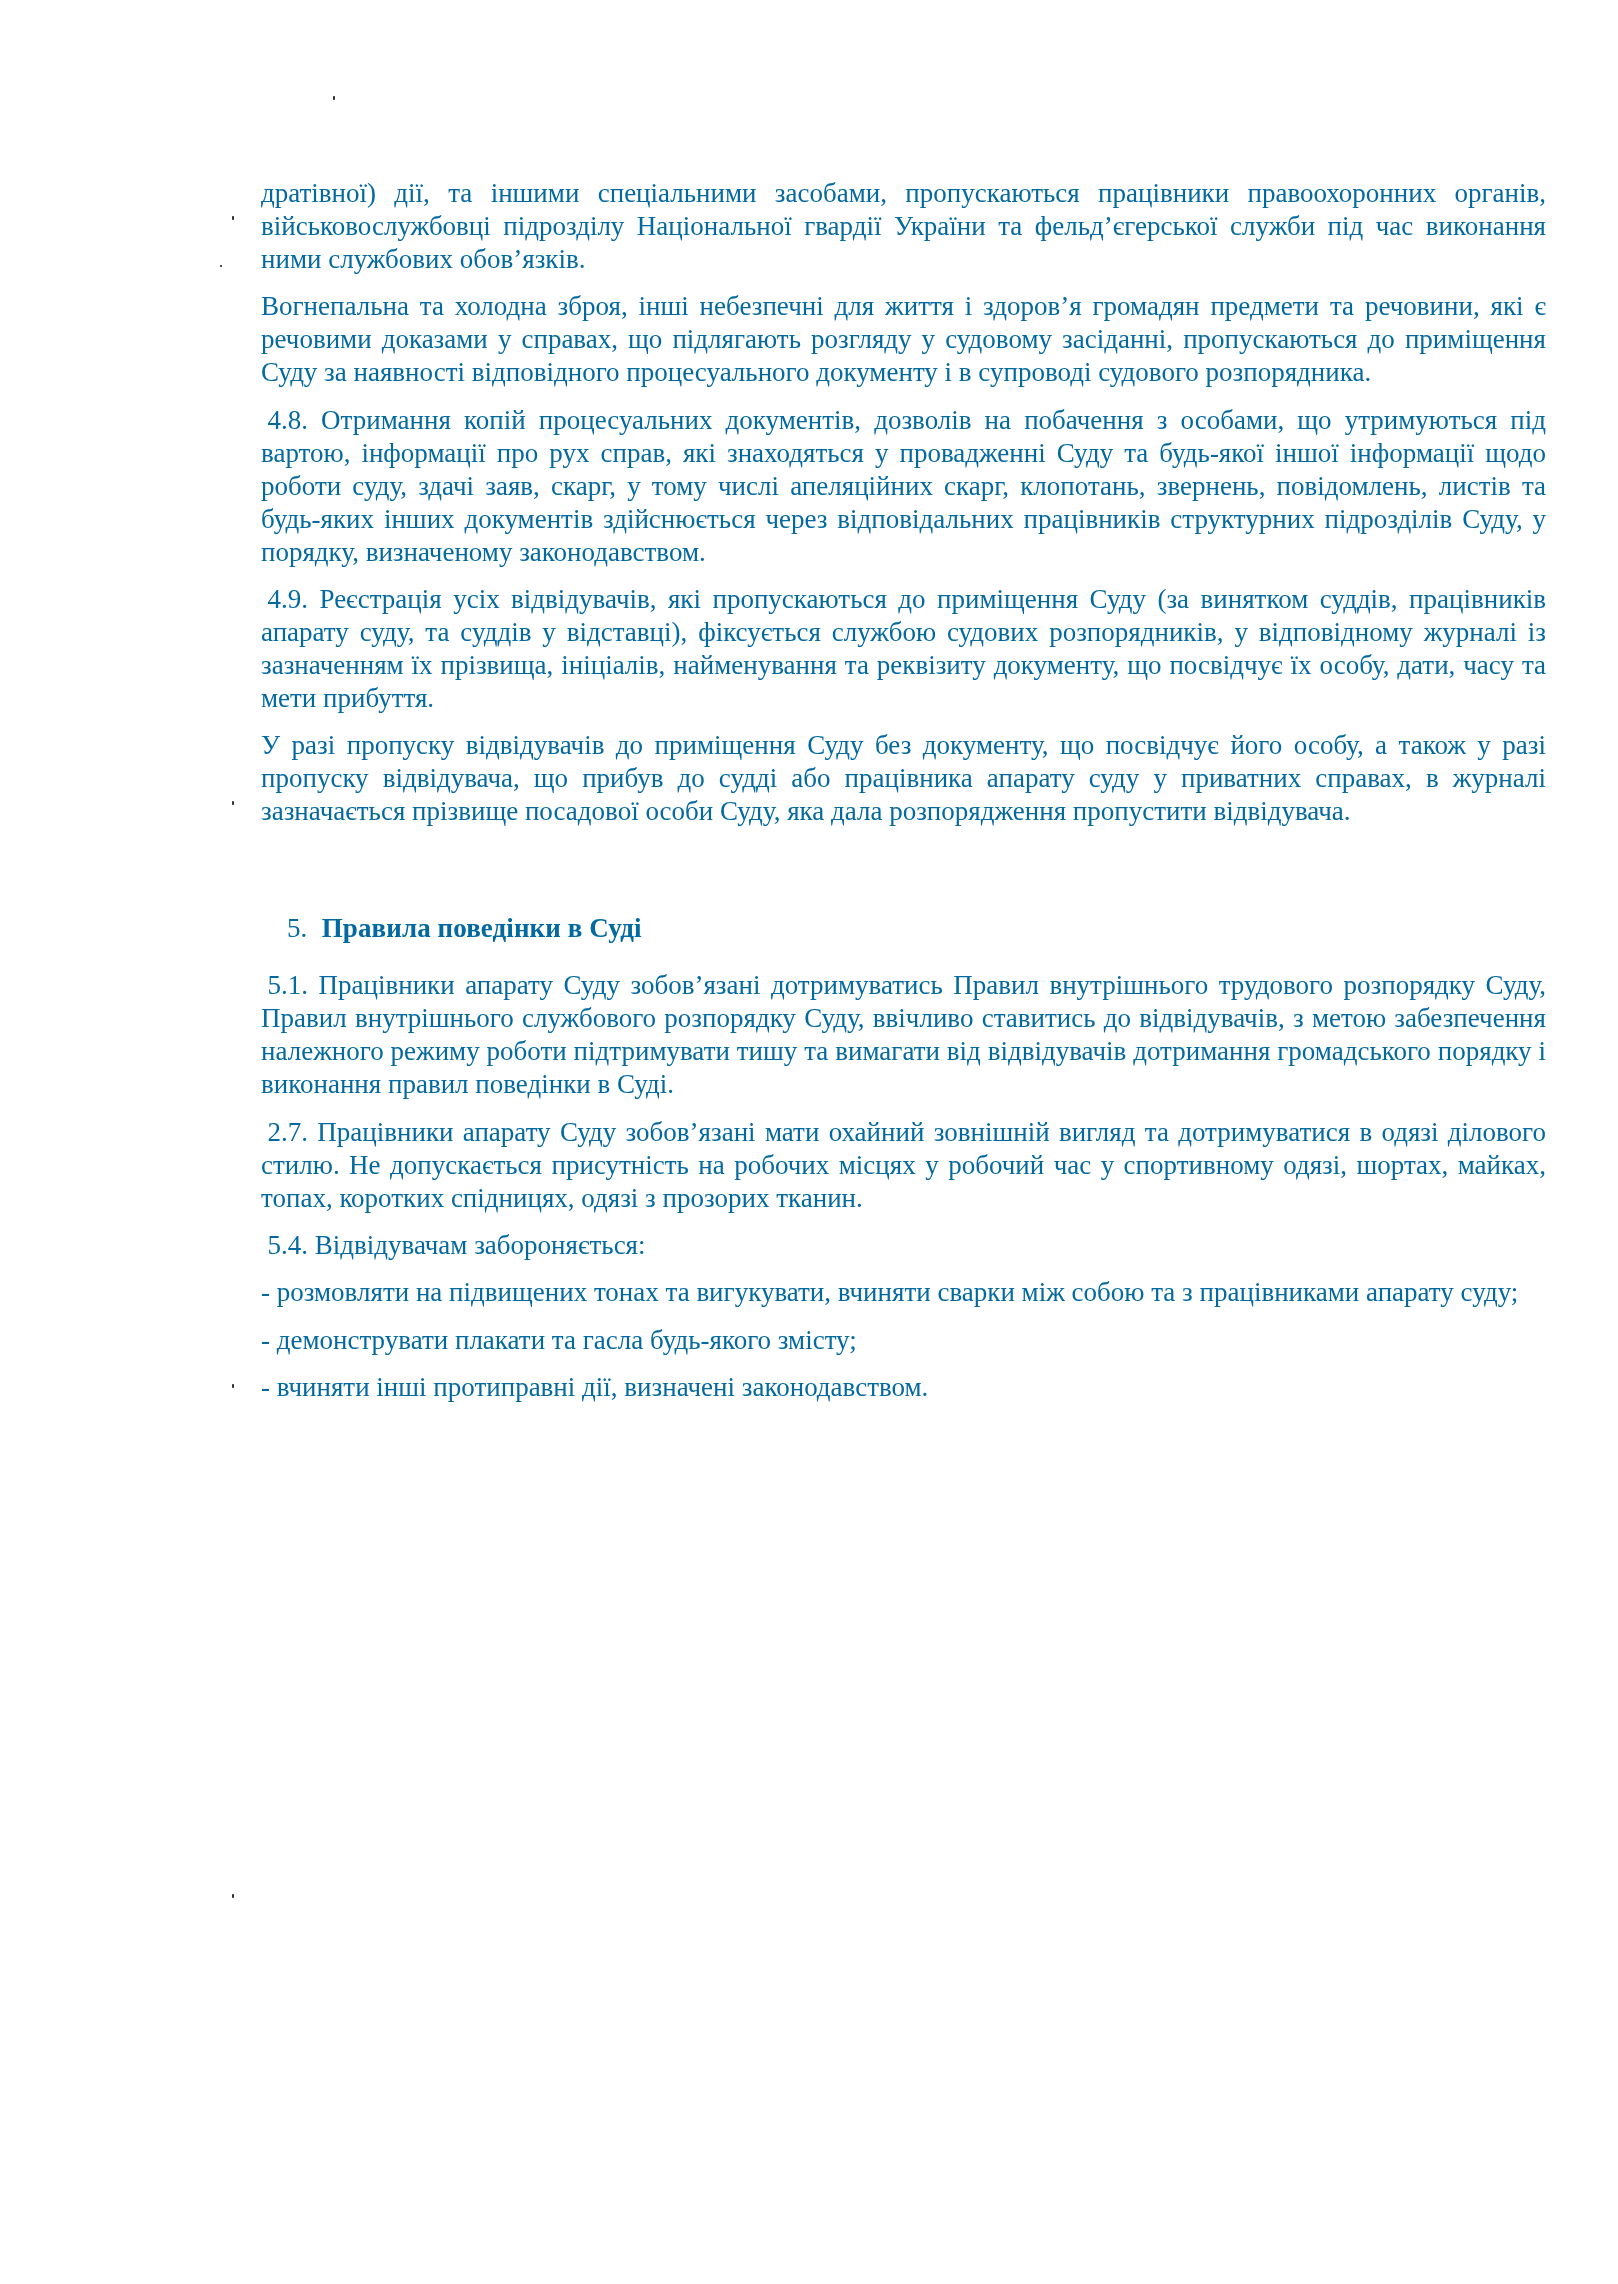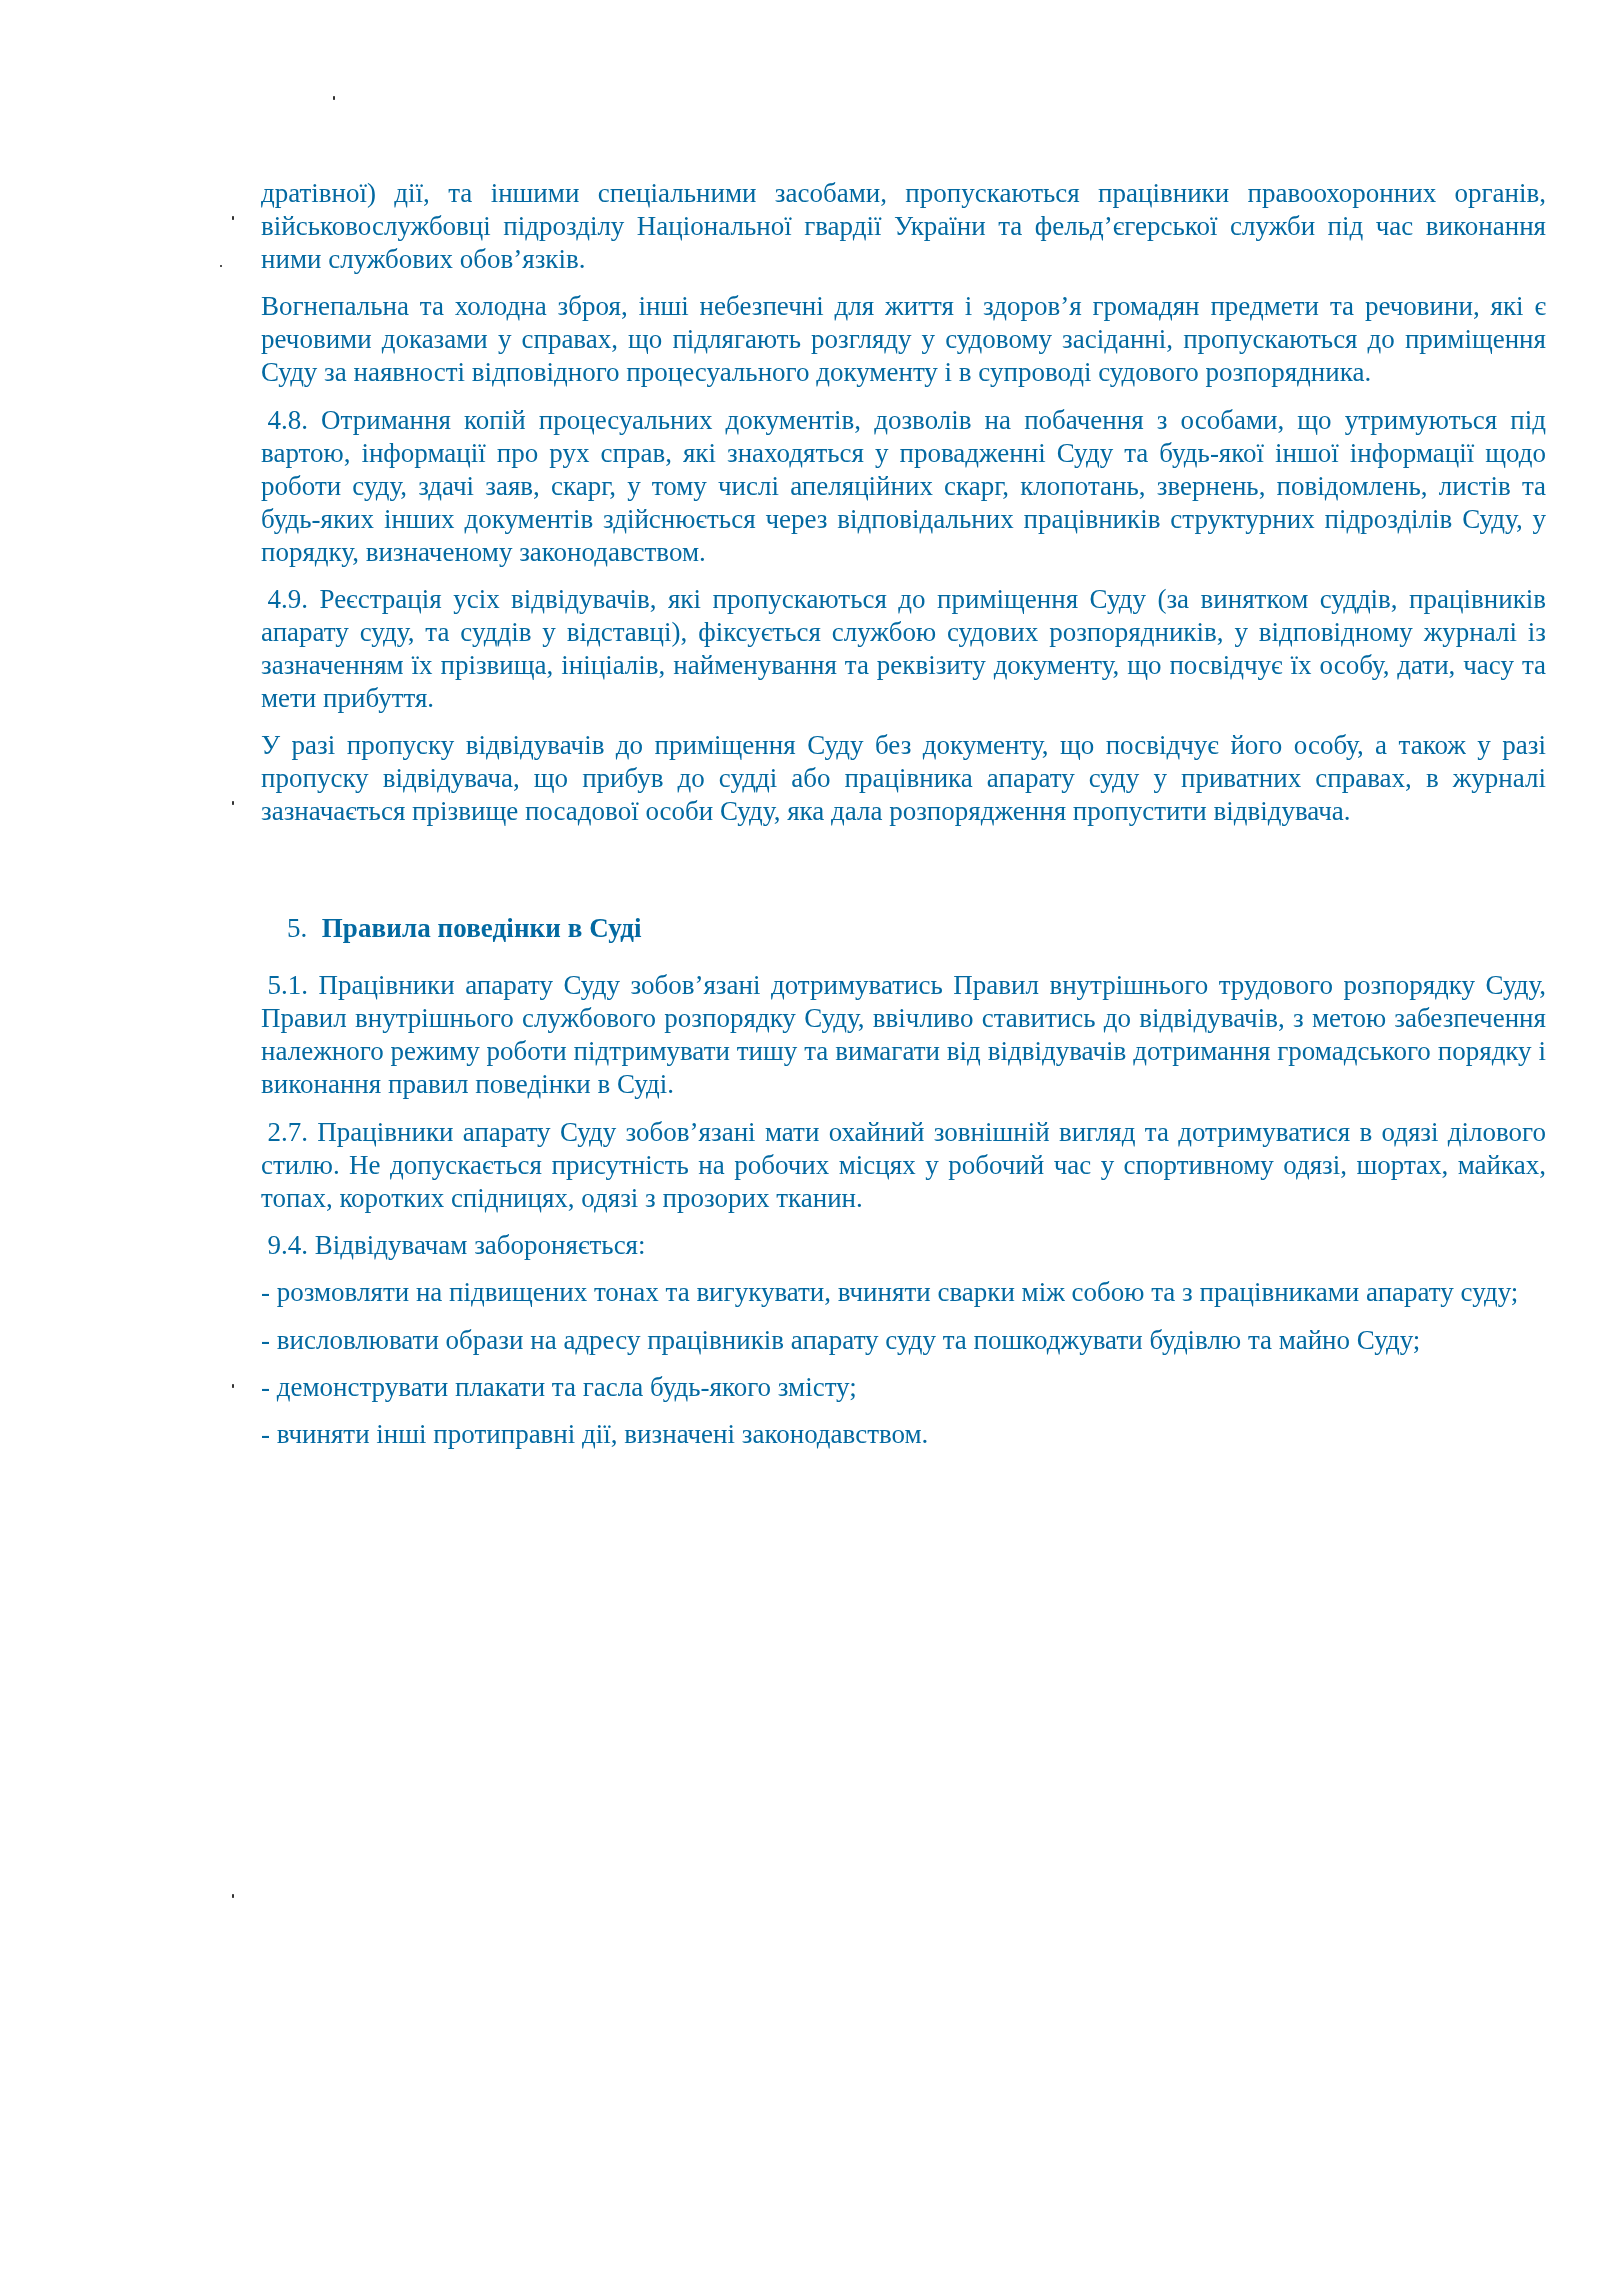--- a/index.html
+++ b/index.html
@@ -72,20 +72,19 @@
   <p class="para">У разі пропуску відвідувачів до приміщення Суду без документу, що посвідчує його особу, а також у разі пропуску відвідувача, що прибув до судді або працівника апарату суду у приватних справах, в журналі зазначається прізвище посадової особи Суду, яка дала розпорядження пропустити відвідувача.</p>
 
   <div class="gap-before-heading"></div>
 
   <h2 class="para heading" style="font-size:27px;">
     <span class="hnum">5.</span><span>Правила поведінки в Суді</span>
   </h2>
 
   <p class="para num">5.1. Працівники апарату Суду зобов’язані дотримуватись Правил внутрішнього трудового розпорядку Суду, Правил внутрішнього службового розпорядку Суду, ввічливо ставитись до відвідувачів, з метою забезпечення належного режиму роботи підтримувати тишу та вимагати від відвідувачів дотримання громадського порядку і виконання правил поведінки в Суді.</p>
   <p class="para num">2.7. Працівники апарату Суду зобов’язані мати охайний зовнішній вигляд та дотримуватися в одязі ділового стилю. Не допускається присутність на робочих місцях у робочий час у спортивному одязі, шортах, майках, топах, коротких спідницях, одязі з прозорих тканин.</p>
-  <p class="para num">9.4. Відвідувачам забороняється:</p>
+  <p class="para num">5.4. Відвідувачам забороняється:</p>
   <p class="para">- розмовляти на підвищених тонах та вигукувати, вчиняти сварки між собою та з працівниками апарату суду;</p>
-  <p class="para">- висловлювати образи на адресу працівників апарату суду та пошкоджувати будівлю та майно Суду;</p>
   <p class="para">- демонструвати плакати та гасла будь-якого змісту;</p>
   <p class="para">- вчиняти інші протиправні дії, визначені законодавством.</p>
 
 </div>
 
 
 </body></html>

